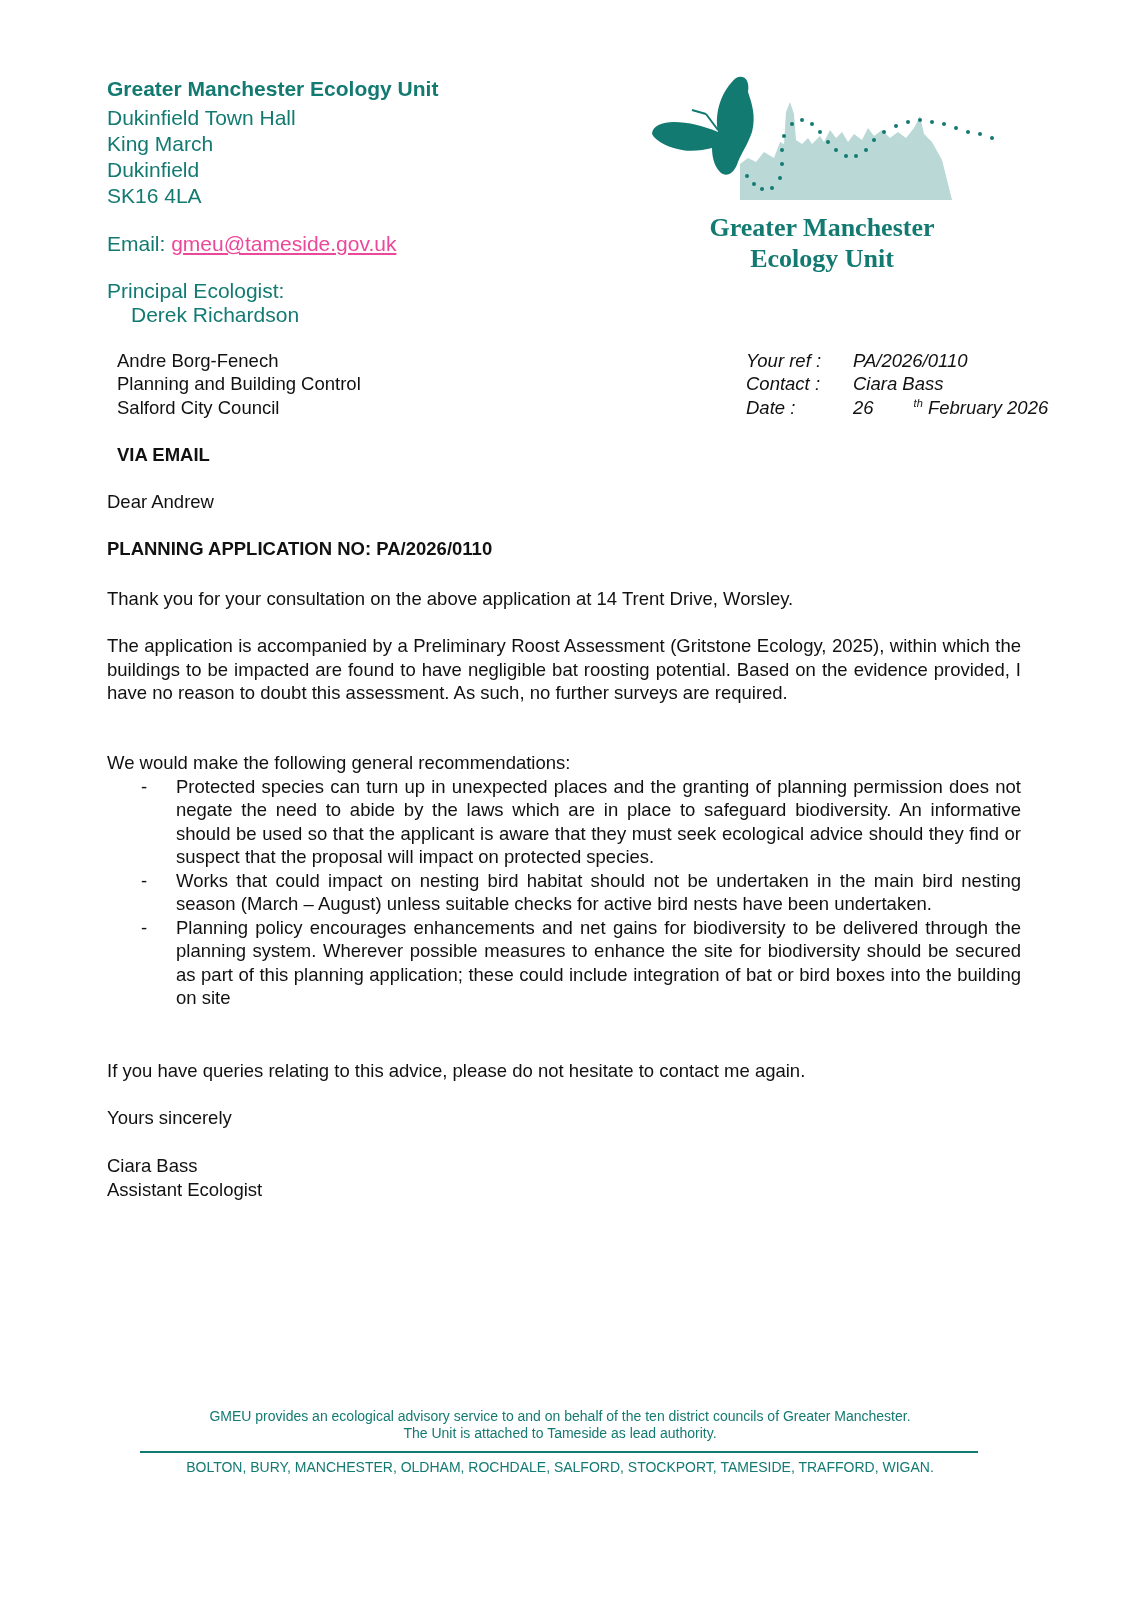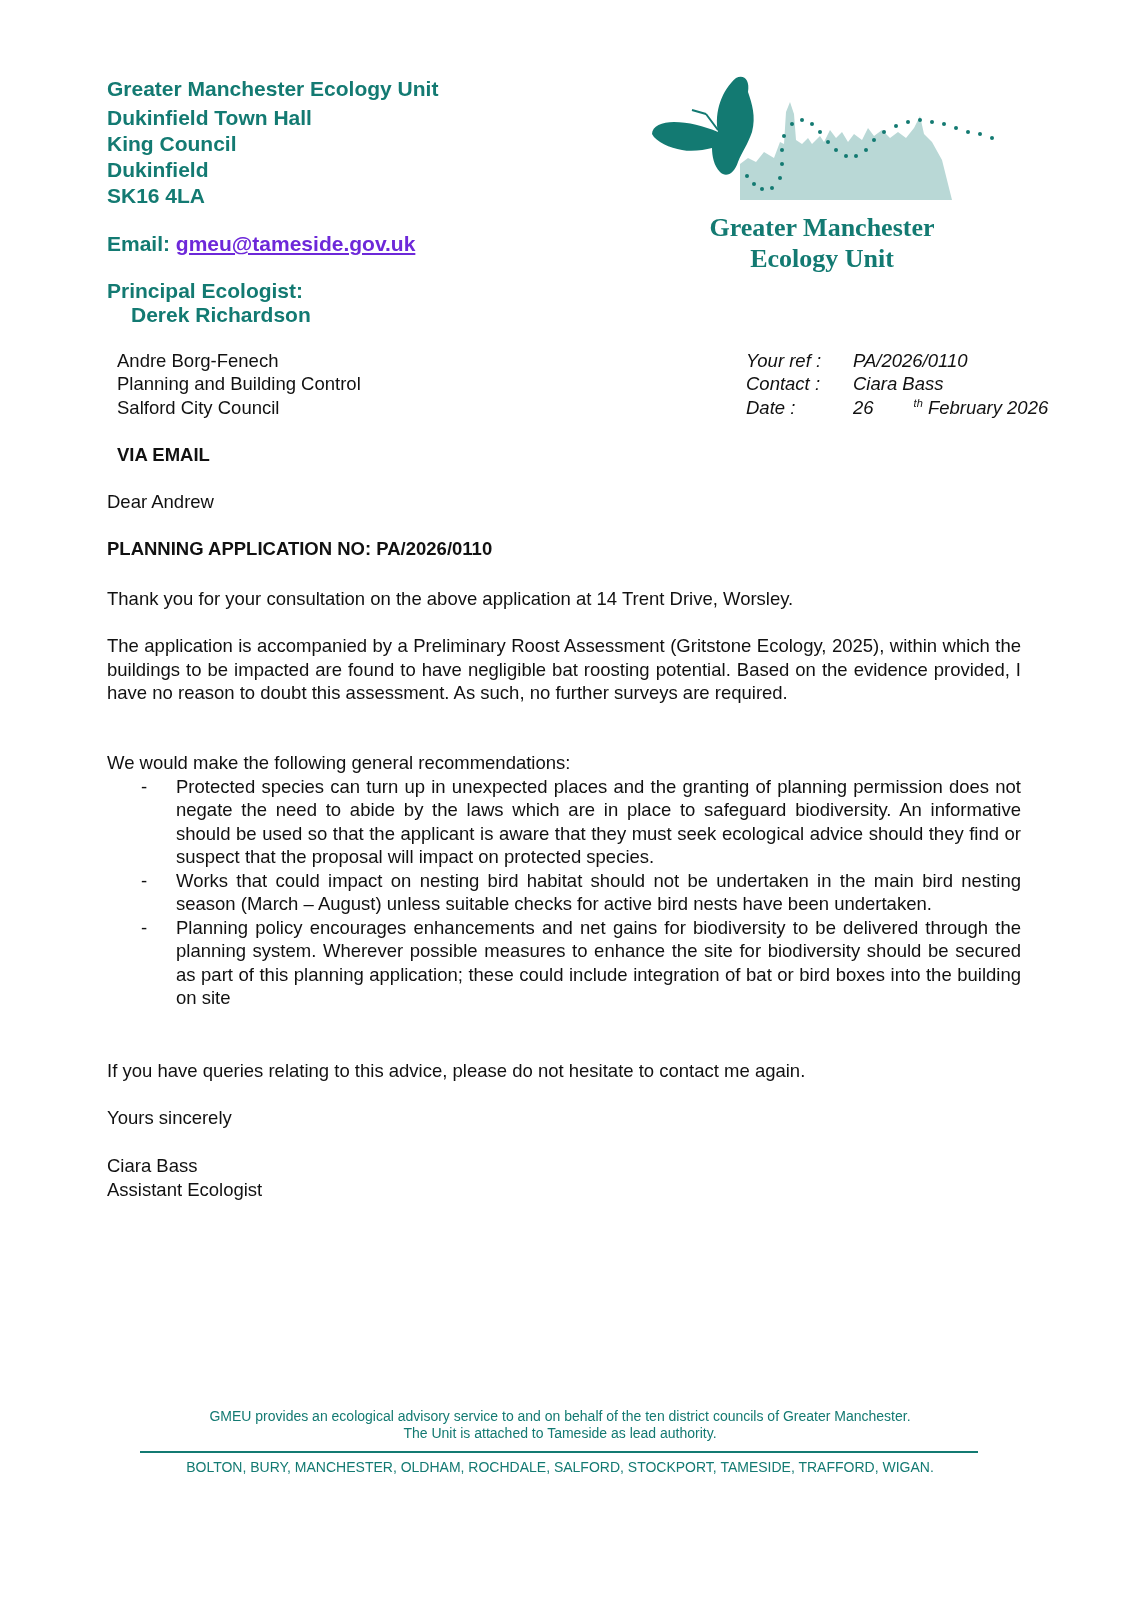--- a/index.html
+++ b/index.html
@@ -1,22 +1,22 @@
 <!DOCTYPE html>
 <html><head>
 <meta charset="utf-8">
 <style>
   html, body { margin:0; padding:0; background:#ffffff; }
   body { width:1132px; height:1600px; position:relative; overflow:hidden;
          font-family:"Liberation Sans", sans-serif; color:#111; }
   .abs { position:absolute; white-space:nowrap; }
   .teal { color:#137a72; }
-  .hdr { left:107px; font-size:21px; line-height:26px;font-weight:bold; }
+  .hdr { left:107px; font-size:21px; line-height:26px; }
   .hdr-title { font-weight:bold; }
-  .hdr a { color:#6d28d9; text-decoration:underline; }
+  .hdr a { color:#ec4899; text-decoration:underline; }
   .body { font-size:18.5px; line-height:23.5px; }
   .recip { left:117px; }
   .refs { left:746px; font-style:italic; }
   .refs .lbl { display:inline-block; width:107px; }
   .bold { font-weight:bold; }
   .para { left:107px; width:914px; white-space:normal; text-align:justify; }
   .rec-list { left:107px; width:914px; white-space:normal; }
   .rec-item { position:relative; padding-left:69px; text-align:justify; }
   .rec-dash { position:absolute; left:34px; top:0; }
   .logo { left:652px; top:72px; width:370px; height:210px; }
@@ -24,21 +24,21 @@
                font-family:"Liberation Serif", serif; font-weight:bold; color:#137a72; font-size:26px; line-height:31px; }
   .footer { left:140px; width:840px; text-align:center; color:#137a72; font-size:14px; line-height:17.5px; }
   .footer-rule { position:absolute; left:140px; width:838px; top:1481px; height:2px; background:#137a72; }
   sup { font-size:11px; vertical-align:super; line-height:0;padding-left:40px; }
 </style>
 </head>
 <body>
 
 <div class="abs hdr teal hdr-title" style="top:76px;text-align:center;">Greater Manchester Ecology Unit</div>
 <div class="abs hdr teal" style="top:105px;">Dukinfield Town Hall</div>
-<div class="abs hdr teal" style="top:131px;">King Council</div>
+<div class="abs hdr teal" style="top:131px;">King March</div>
 <div class="abs hdr teal" style="top:157px;">Dukinfield</div>
 <div class="abs hdr teal" style="top:183px;">SK16 4LA</div>
 <div class="abs hdr teal" style="top:231px;">
   <span>Email: </span><a>gmeu@tameside.gov.uk</a>
 </div>
 <div class="abs hdr teal" style="top:278px;">Principal Ecologist:</div>
 <div class="abs hdr teal" style="top:302px;margin-left:24px;">Derek Richardson</div>
 
 <div class="abs logo">
   <svg width="370" height="140" viewBox="0 0 370 140">

